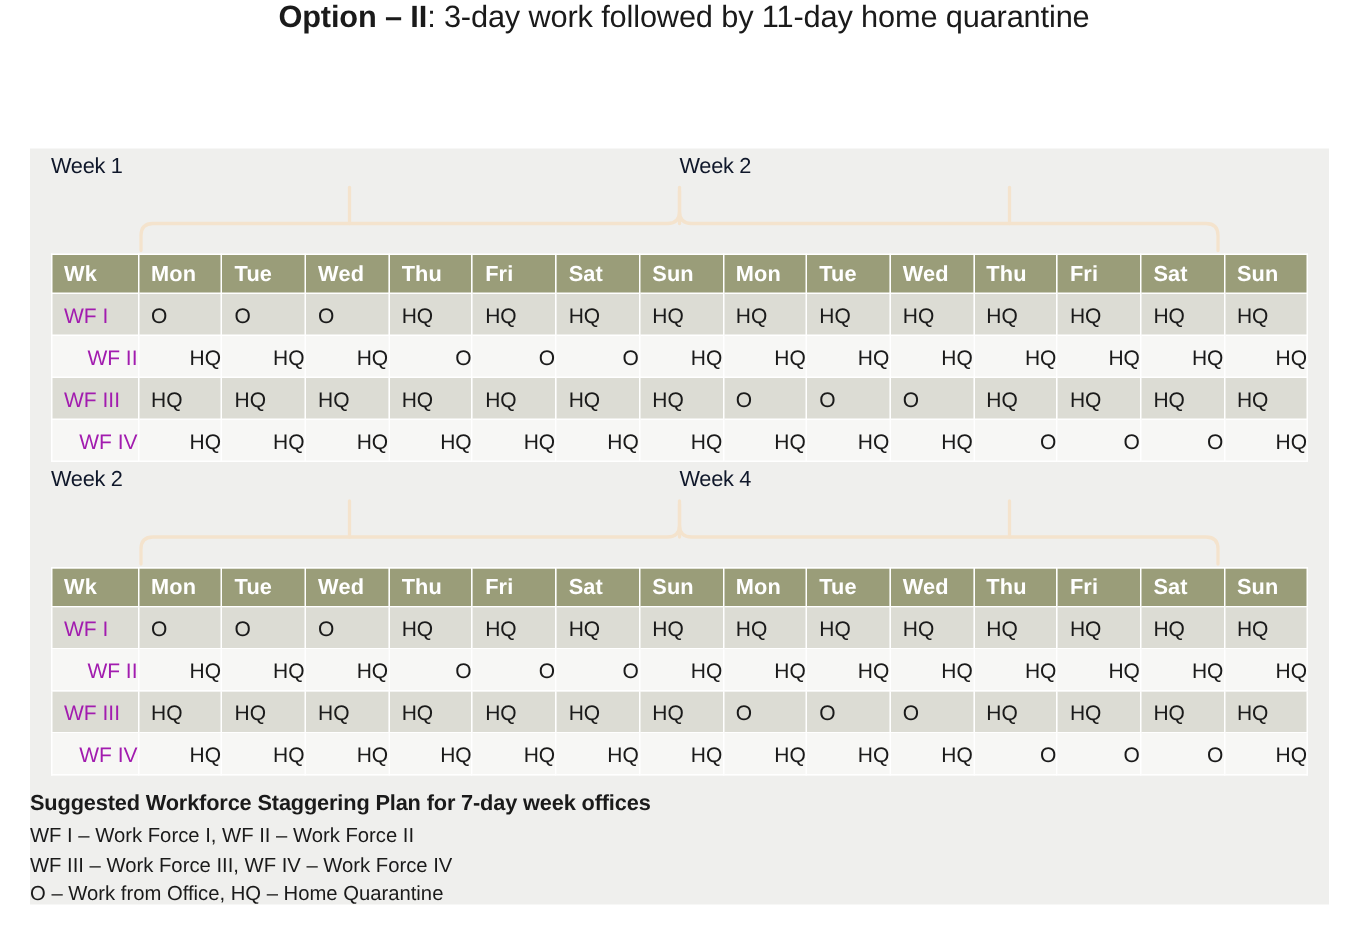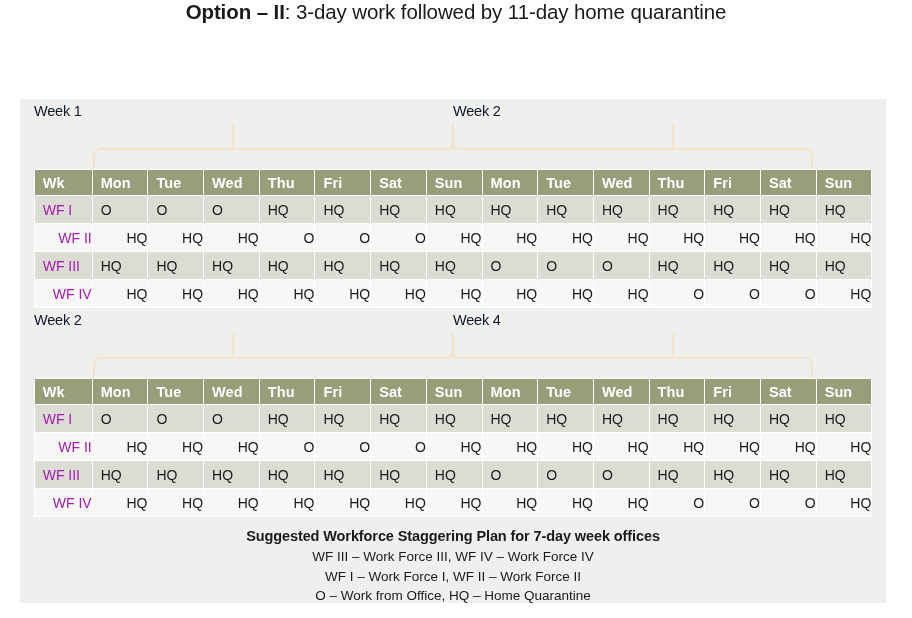--- a/index.html
+++ b/index.html
@@ -90,21 +90,20 @@
     letter-spacing: 0.1px;
   }
   table.sched col.wk-col { width: 58px; }
   table.sched col.day-col { width: 55.7px; }
   table.sched tbody tr.odd td { background: #dcdcd4; }
   table.sched tbody tr.even td { background: #f7f7f5; text-align: right; }
   table.sched tbody td.wk-cell { font-size: 14px; color: #a21caf; }
 
   
   .caption {
-    text-align: center;
     padding-top: 9px;
     font-size: 13.5px;
     line-height: 1.45;
     color: #1a1a1a;
   }
   .caption .cap-title {
     font-weight: bold;
     font-size: 14.5px;
     letter-spacing: -0.1px;
   }
@@ -357,18 +356,18 @@
         <td>O</td>
         <td>O</td>
         <td>O</td>
         <td>HQ</td>
       </tr>
     </tbody>
   </table>
 
   <div class="caption">
     <div class="cap-title">Suggested Workforce Staggering Plan for 7-day week offices</div>
+    <div>WF I – Work Force I, WF II – Work Force II</div>
     <div>WF III – Work Force III, WF IV – Work Force IV</div>
-    <div>WF I – Work Force I, WF II – Work Force II</div>
     <div>O – Work from Office, HQ – Home Quarantine</div>
   </div>
 
 </div>
 
 </body></html>

